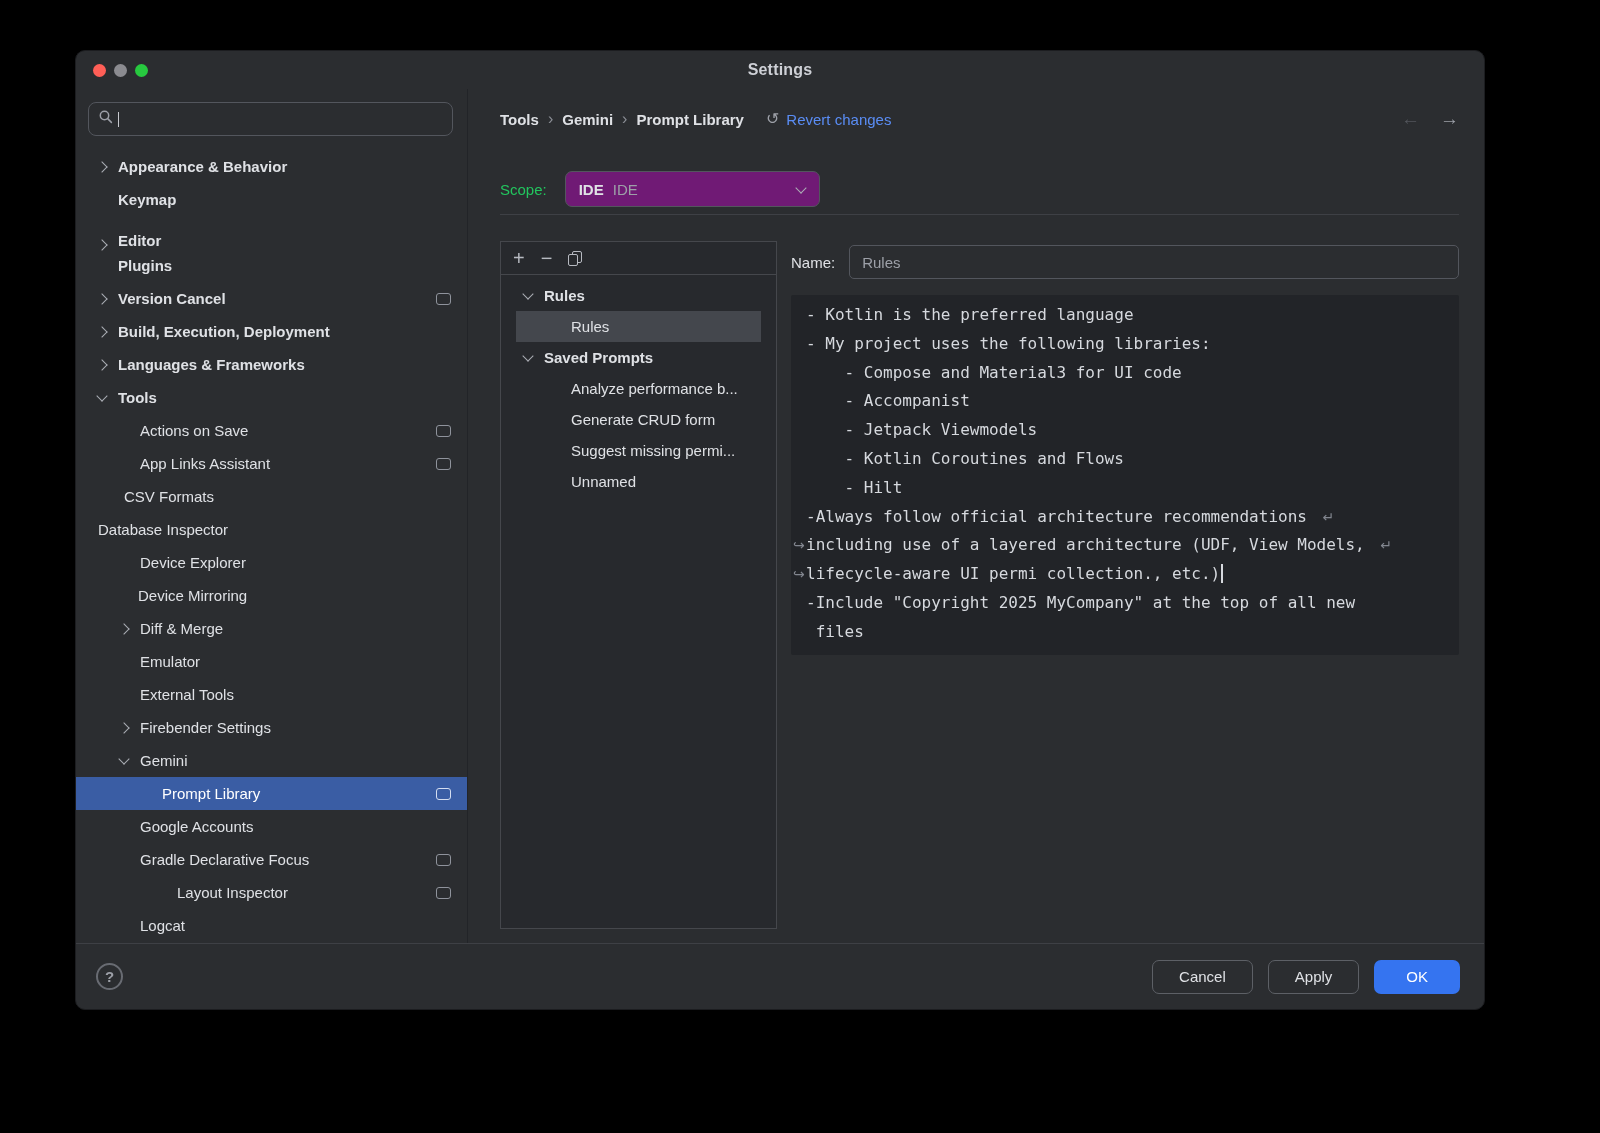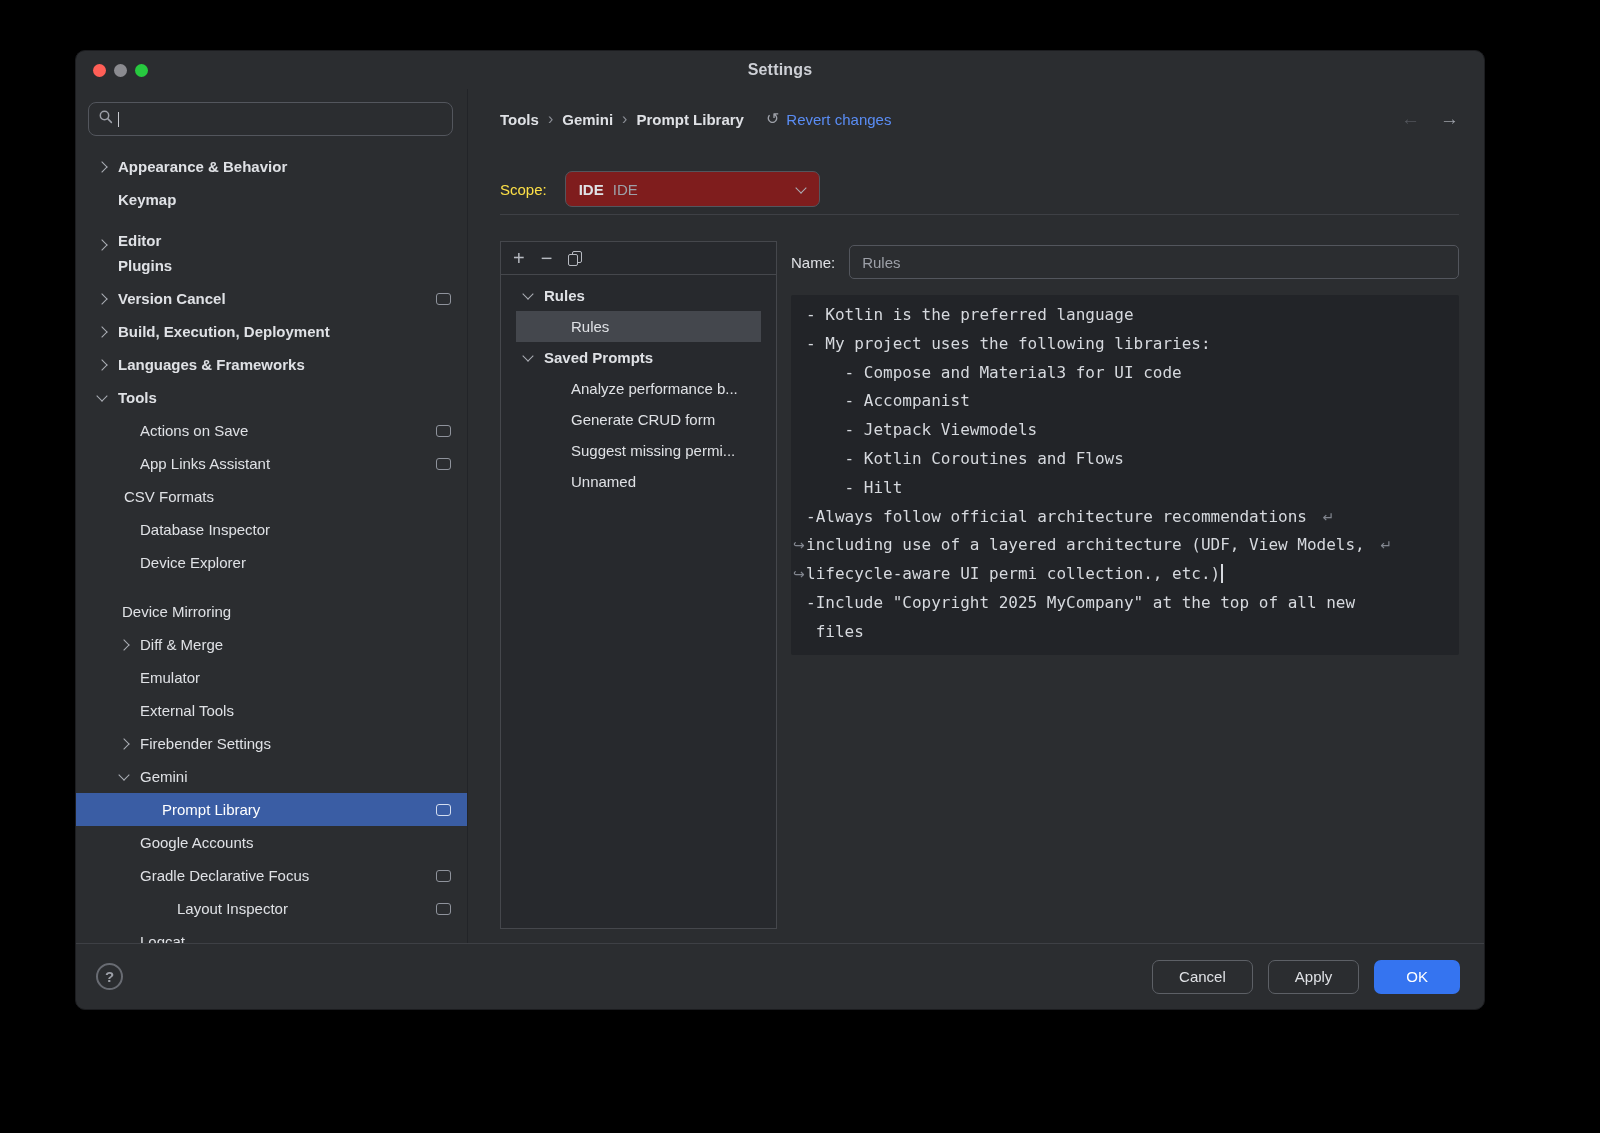--- a/index.html
+++ b/index.html
@@ -46,22 +46,22 @@
   .crumb { font-size:15px; font-weight:700; color:#dfe1e5; }
   .crumb-sep { color:#8a8d94; margin:0 9px; font-size:16px; }
   .revert-group { display:flex; align-items:center; margin-left:22px; gap:7px; }
   .revert-icon { color:#9da0a8; font-size:16px; line-height:1; }
   .revert-label { color:#5a8df5; font-size:15px; }
   .nav-arrows { margin-left:auto; display:flex; gap:20px; font-size:19px; }
   .arrow.back { color:#53565c; }
   .arrow.fwd { color:#9da0a8; }
 
   .scope-row { margin-top:39px; height:36px; flex:0 0 36px; display:flex; align-items:center; gap:18px; }
-  .scope-label { font-size:15px; color:#fde047; }
-  .scope-select { width:255px; height:36px; border:1px solid #53565d; border-radius:7px; background:#7f1d1d;
+  .scope-label { font-size:15px; color:#22c55e; }
+  .scope-select { width:255px; height:36px; border:1px solid #53565d; border-radius:7px; background:#701a75;
                   display:flex; align-items:center; padding:0 13px; gap:9px; }
   .scope-type { font-weight:700; font-size:15px; color:#dfe1e5; }
   .scope-value { font-size:15px; color:#9da0a8; }
   .dd-chevron { margin-left:auto; width:10px; height:10px; position:relative; }
   .dd-chevron::before { content:''; position:absolute; left:1px; top:0; width:7px; height:7px;
                         border-right:1.6px solid #abaeb5; border-bottom:1.6px solid #abaeb5; transform:rotate(45deg); }
 
   .hr { margin-top:7px; height:1px; flex:0 0 1px; background:#3e4045; }
 
   .panels { margin-top:26px; margin-bottom:14px; flex:1 1 auto; min-height:0; display:flex; gap:14px; }
@@ -196,33 +196,33 @@
     <span class="nav-label">App Links Assistant</span>
     <span class="flex-spacer"></span>
     <span class="screen-icon"></span>
   </div>
             <div class="nav-item" style="padding-left: 26px;">
     <span class="chev"></span>
     <span class="nav-label">CSV Formats</span>
     <span class="flex-spacer"></span>
     <span class="screen-icon" style="visibility: hidden;"></span>
   </div>
-            <div class="nav-item" style="padding-left: 42px;">
+            <div class="nav-item" style="">
     <span class="chev"></span>
     <span class="nav-label">Database Inspector</span>
     <span class="flex-spacer"></span>
     <span class="screen-icon" style="visibility: hidden;"></span>
   </div>
             <div class="nav-item" style="padding-left: 42px;">
     <span class="chev"></span>
     <span class="nav-label">Device Explorer</span>
     <span class="flex-spacer"></span>
     <span class="screen-icon" style="visibility: hidden;"></span>
   </div>
-            <div class="nav-item" style="padding-left: 24px; margin-top: 16px;">
+            <div class="nav-item" style="padding-left: 40px;">
     <span class="chev"></span>
     <span class="nav-label">Device Mirroring</span>
     <span class="flex-spacer"></span>
     <span class="screen-icon" style="visibility: hidden;"></span>
   </div>
             <div class="nav-item" style="padding-left: 42px;">
     <span class="chev right"></span>
     <span class="nav-label">Diff &amp; Merge</span>
     <span class="flex-spacer"></span>
     <span class="screen-icon" style="visibility: hidden;"></span>

